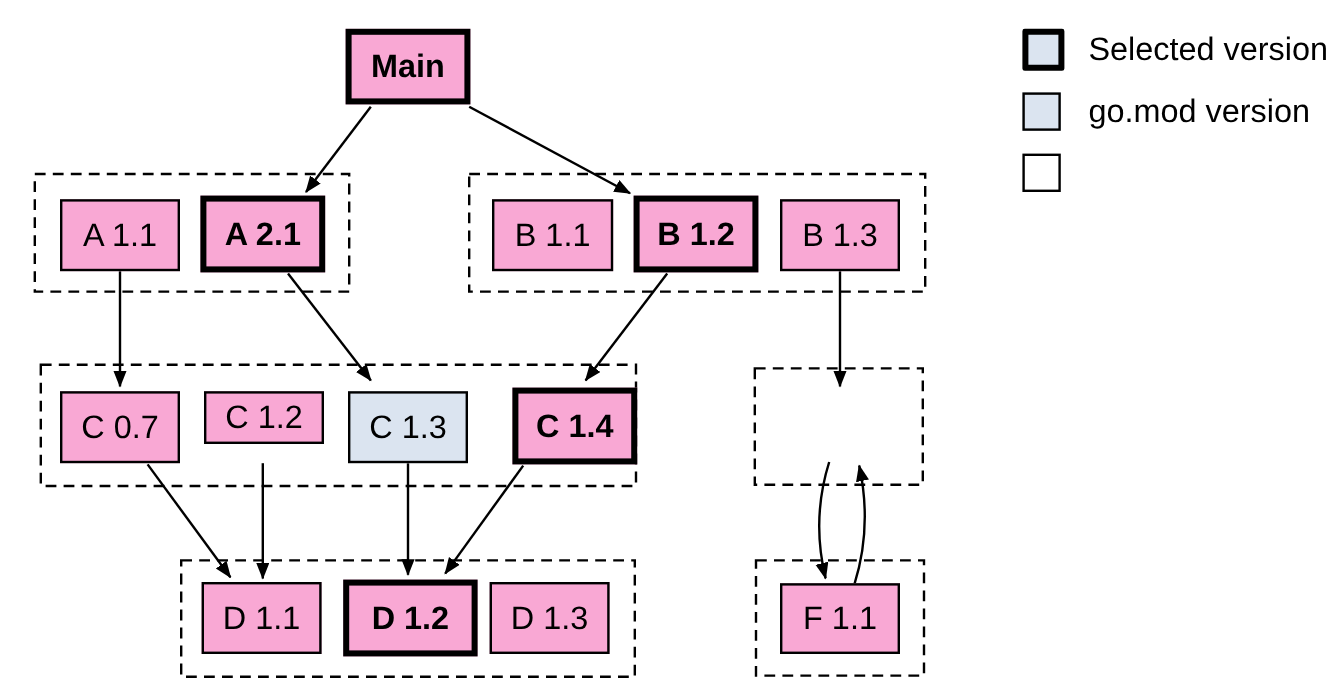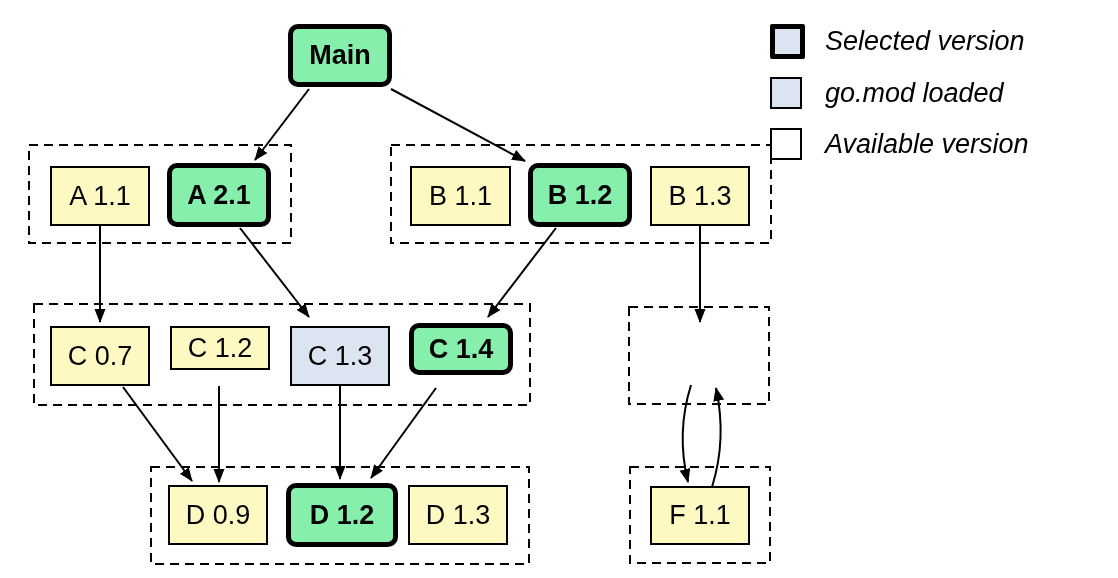--- a/index.html
+++ b/index.html
@@ -5,29 +5,29 @@
   html,body { margin:0; padding:0; background:#ffffff; }
   .canvas {
     position:relative; width:1118px; height:578px; background:#ffffff;
     font-family:"Liberation Sans","DejaVu Sans",sans-serif; color:#000;
     overflow:hidden;
   }
   svg.layer { position:absolute; left:0; top:0; width:1118px; height:578px; }
   .group-rect { fill:none; stroke:#000; stroke-width:2; stroke-dasharray:9 6; }
   .edge { stroke:#000; stroke-width:2; fill:none; }
   .node {
-    position:absolute; box-sizing:border-box; background:#fef9c3;
+    position:absolute; box-sizing:border-box; background:#f9a8d4;
     border:2px solid #000; display:flex; align-items:center; justify-content:center;
     font-size:27px; line-height:1; white-space:nowrap;
   }
   .node.loaded { background:#dbe4f0;text-align:right; }
   .node.sel {
-    background:#86efac; border-width:5px; border-radius:10px; font-weight:bold;
+    background:#f9a8d4; border-width:5px; border-radius:0; font-weight:bold;
   }
-  .legend-row { position:absolute; left:770px; display:flex; align-items:center;font-style:italic; }
+  .legend-row { position:absolute; left:852px; display:flex; align-items:center; }
   .swatch-col { width:55px; flex:0 0 55px; display:flex; align-items:center; }
   .swatch { box-sizing:border-box; background:#ffffff; border:2px solid #000; }
   .swatch.sel { width:35px; height:35px; border-width:5px; border-radius:2px; background:#dbe4f0; }
   .swatch.loaded { width:32px; height:32px; background:#dbe4f0; }
   .swatch.avail { width:32px; height:32px; }
   .legend-label { font-size:27px; line-height:1; white-space:nowrap; }
 </style>
 </head>
 <body>
 
@@ -66,40 +66,39 @@
   <div class="node" style="left:50px;top:166px;width:100px;height:60px">A 1.1</div>
   <div class="node sel" style="left:167px;top:163px;width:104px;height:64px">A 2.1</div>
 
   <div class="node" style="left:410px;top:166px;width:101px;height:60px">B 1.1</div>
   <div class="node sel" style="left:528px;top:163px;width:104px;height:64px">B 1.2</div>
   <div class="node" style="left:650px;top:166px;width:100px;height:60px">B 1.3</div>
 
   <div class="node" style="left:50px;top:326px;width:100px;height:60px">C 0.7</div>
   <div class="node" style="left:170px;top:326px;width:100px;height:44px">C 1.2</div>
   <div class="node loaded" style="left:290px;top:326px;width:100px;height:60px">C 1.3</div>
-  <div class="node sel" style="left:409px;top:323px;width:104px;height:52px">C 1.4</div>
+  <div class="node sel" style="left:427px;top:323px;width:104px;height:64px">C 1.4</div>
 
-  <div class="node" style="left:168px;top:485px;width:100px;height:60px">D 0.9</div>
+  <div class="node" style="left:168px;top:485px;width:100px;height:60px">D 1.1</div>
   <div class="node sel" style="left:286px;top:483px;width:112px;height:64px">D 1.2</div>
   <div class="node" style="left:408px;top:485px;width:100px;height:60px">D 1.3</div>
 
   <div class="node" style="left:650px;top:486px;width:100px;height:59px">F 1.1</div>
 
   <div class="legend-row" style="top:22px;height:38px">
     <span class="swatch-col">
       <span class="swatch sel"></span>
     </span>
     <span class="legend-label">Selected version</span>
   </div>
   <div class="legend-row" style="top:76px;height:34px">
     <span class="swatch-col">
       <span class="swatch loaded"></span>
     </span>
-    <span class="legend-label">go.mod loaded</span>
+    <span class="legend-label">go.mod version</span>
   </div>
   <div class="legend-row" style="top:127px;height:34px">
     <span class="swatch-col">
       <span class="swatch avail"></span>
     </span>
-    <span class="legend-label">Available version</span>
   </div>
 
 </div>
 
 </body></html>

